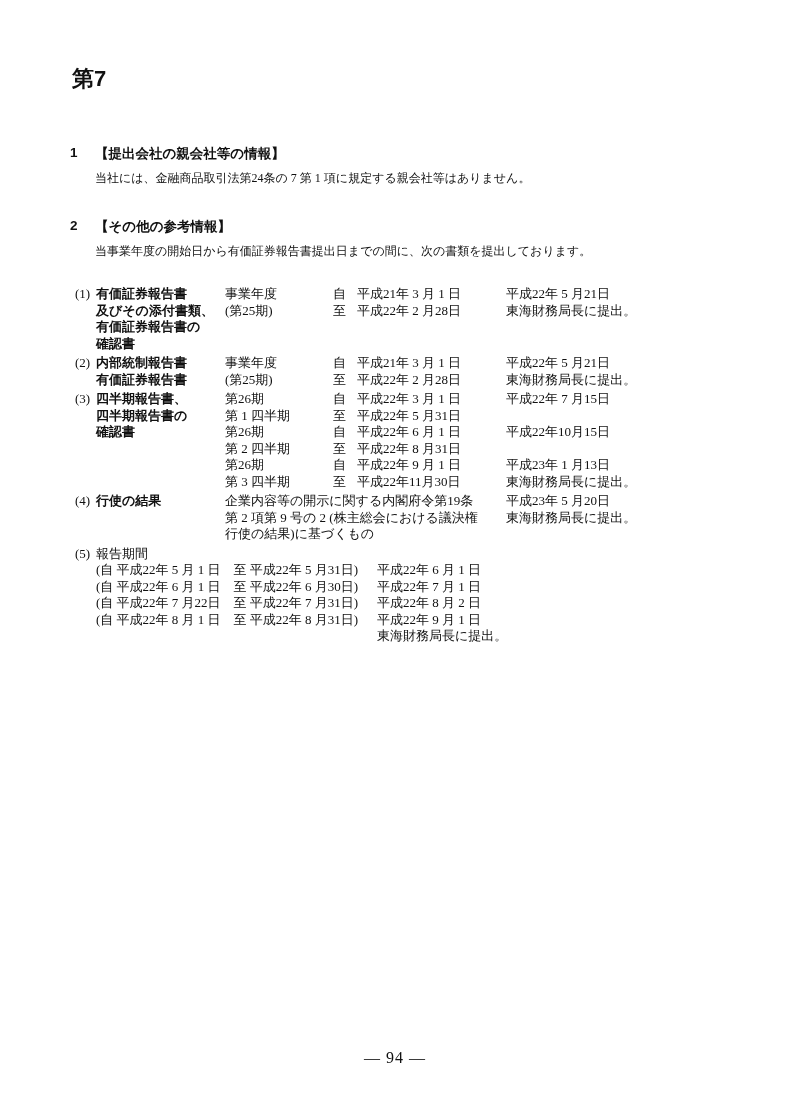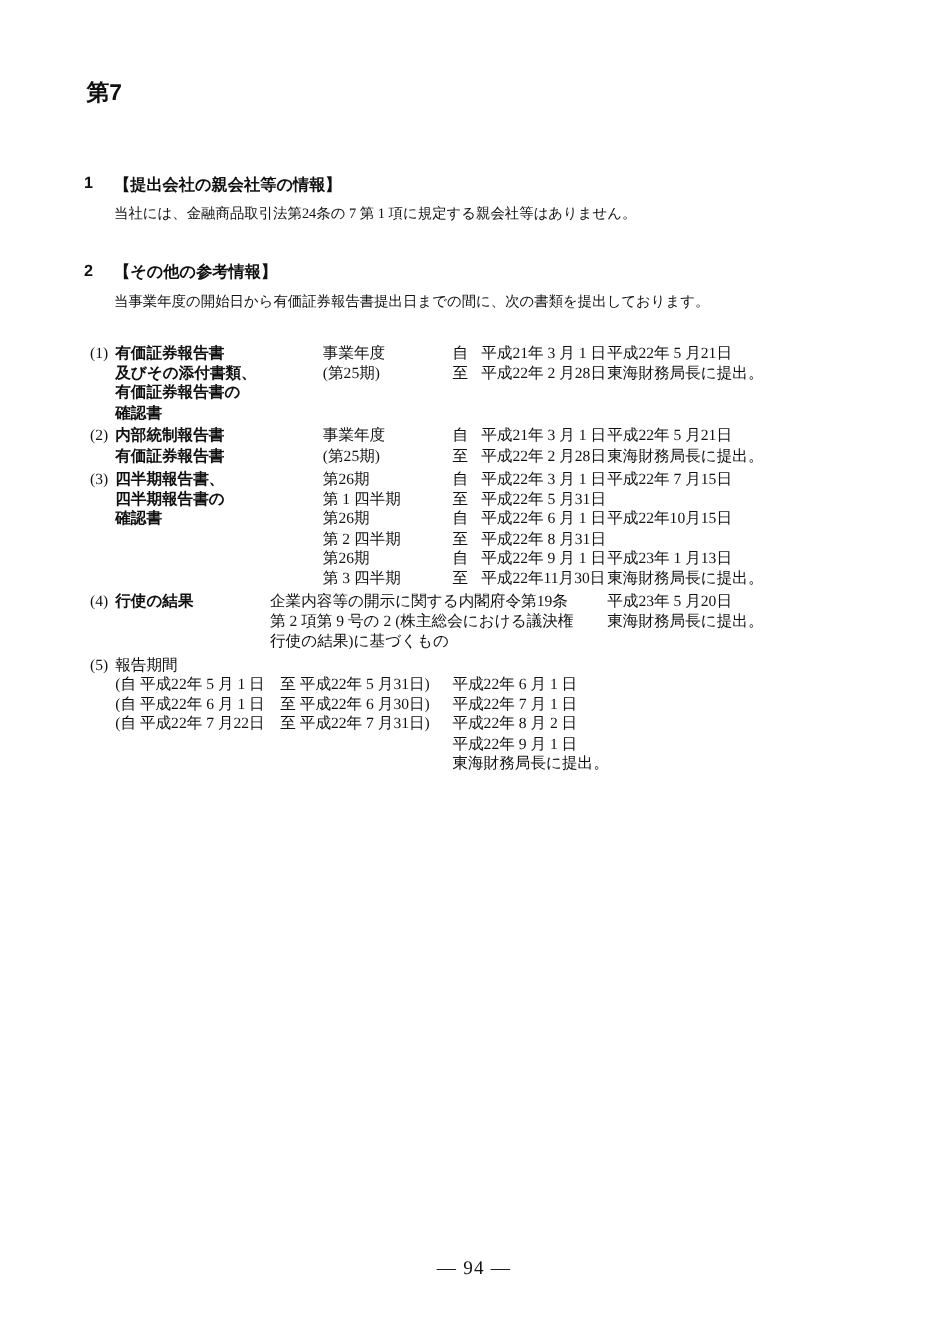--- a/index.html
+++ b/index.html
@@ -14,21 +14,21 @@
     color: #111111;
     font-family: "Liberation Serif", "DejaVu Serif", serif;
     overflow: hidden;
   }
   .page-title {
     position: absolute;
     top: 64px;
     left: 72px;
     font-family: "Liberation Sans", "DejaVu Sans", sans-serif;
     font-weight: bold;
-    font-size: 19px;
+    font-size: 22px;
     display: flex;
     column-gap: 18px;
     white-space: nowrap;
     gap: 41px;
   }
   .section-heading {
     position: absolute;
     left: 70px;
     font-family: "Liberation Sans", "DejaVu Sans", sans-serif;
     font-weight: bold;
@@ -57,21 +57,21 @@
     line-height: 16.5px;
   }
   .doc-item { display: flex; margin-bottom: 3px; }
   .col-num { width: 21px; flex: none; }
   .col-name { width: 129px; flex: none; font-weight: bold; }
   .col-rest { flex: 1; min-width: 0; }
   .subrow { display: flex; }
   .sub-middle { width: 281px; flex: none; }
   .sub-submitted { flex: 1; min-width: 0; }
   .period-row { display: flex; }
-  .p-label { width: 108px; flex: none; margin-left: 44px; }
+  .p-label { width: 108px; flex: none; }
   .p-dates { flex: 1; min-width: 0; }
   .ft-line { display: flex; }
   .ft-prefix { width: 24px; flex: none; }
   .line { white-space: nowrap; }
   .offset-one-line { margin-top: 16.5px; }
 
   .page-footer {
     position: absolute;
     top: 1049px;
     left: 0;
@@ -269,20 +269,21 @@
 
   <div class="doc-item">
     <div class="col-num line">(5)</div>
     <div class="col-rest">
       <div class="subrow">
         <div class="sub-middle">
           <div class="line">報告期間</div>
           <div class="line">(自 平成22年 5 月 1 日　至 平成22年 5 月31日)</div>
           <div class="line">(自 平成22年 6 月 1 日　至 平成22年 6 月30日)</div>
           <div class="line">(自 平成22年 7 月22日　至 平成22年 7 月31日)</div>
+          <div class="line">(自 平成22年 8 月 1 日　至 平成22年 8 月31日)</div>
         </div>
         <div class="sub-submitted offset-one-line">
           <div class="line">平成22年 6 月 1 日</div>
           <div class="line">平成22年 7 月 1 日</div>
           <div class="line">平成22年 8 月 2 日</div>
           <div class="line">平成22年 9 月 1 日</div>
           <div class="line">東海財務局長に提出。</div>
         </div>
       </div>
     </div>

